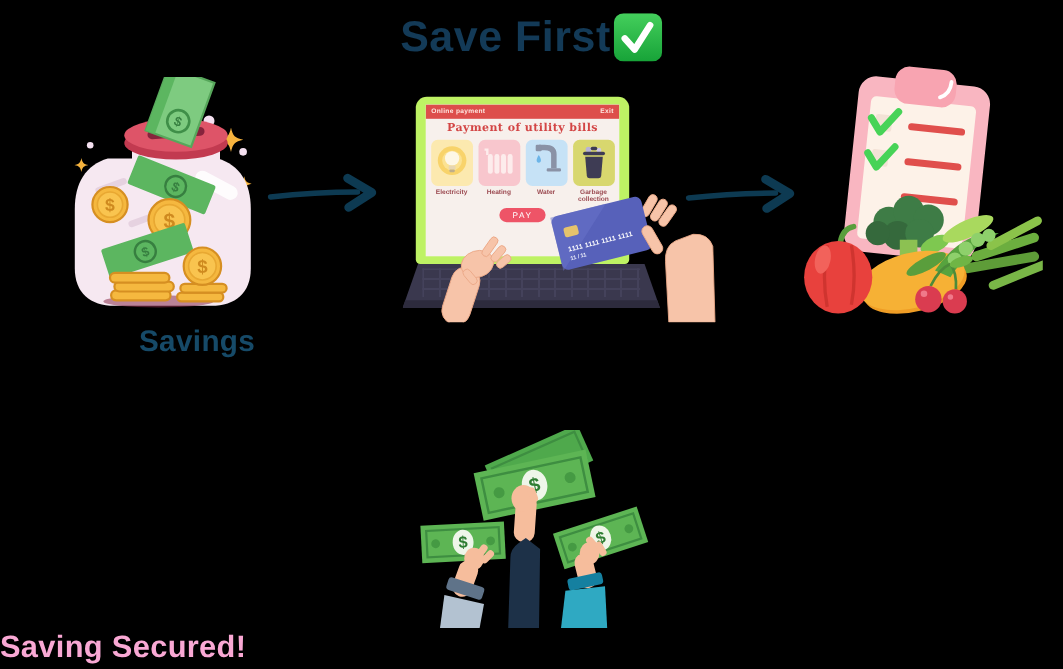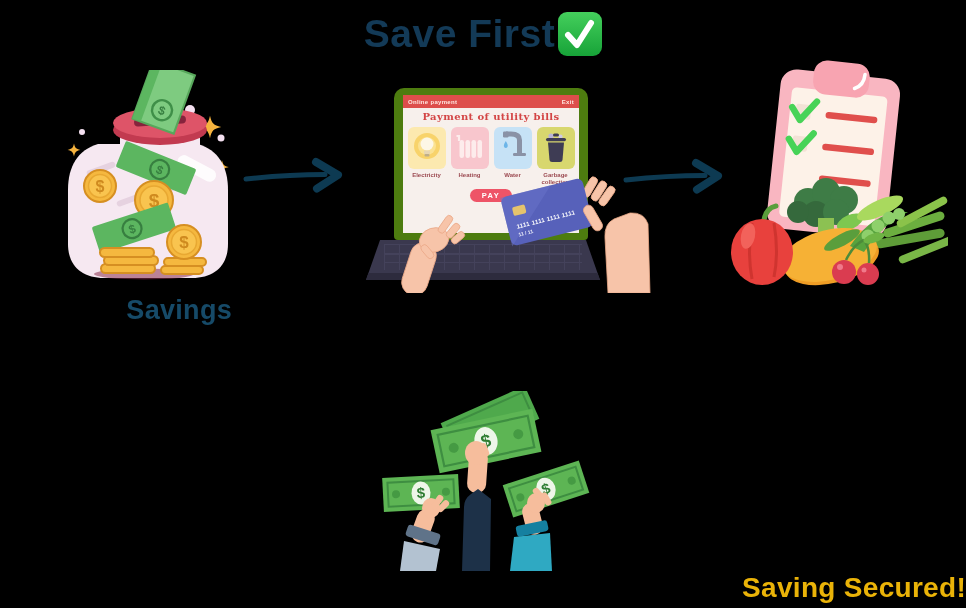--- a/index.html
+++ b/index.html
@@ -18,40 +18,40 @@
   .lbl-bills{left:402px;width:166px;top:295px;}
   .lbl-lifestyle{left:736px;width:170px;top:295px;}
 
   .art{display:block;width:100%;height:100%;}
 
   .jar-wrap{left:64px;top:70px;width:168px;height:212px;}
   .arrow1{left:243px;top:156px;width:106px;height:40px;}
   .arrow2{left:623px;top:155px;width:106px;height:42px;}
   .clip-wrap{left:722px;top:60px;width:226px;height:232px;}
   .footer-wrap{left:378px;top:391px;width:230px;height:180px;}
-  .footer-label{left:0;right:0;top:572px;font-size:28px;font-weight:bold;color:#eab308;text-align:right;letter-spacing:.3px;padding-left:16px;}
+  .footer-label{left:0;right:0;top:572px;font-size:28px;font-weight:bold;color:#f9a8d4;text-align:left;letter-spacing:.3px;}
 
   
   .laptop{left:362px;top:88px;width:290px;height:205px;}
-  .bezel{position:absolute;left:32px;top:0;width:194px;height:152px;background:#4d7c0f;
+  .bezel{position:absolute;left:16px;top:0;width:194px;height:152px;background:#bef264;
          border-radius:10px 10px 4px 4px;}
   .screen{position:absolute;left:9px;top:7px;width:176px;height:138px;background:#f7f0ec;overflow:hidden;}
   .scr-header{height:13px;background:#dd4e4b;color:#ffe7e1;font-size:6px;font-weight:bold;
               display:flex;align-items:center;justify-content:space-between;padding:0 5px;letter-spacing:.3px;}
   .scr-title{font-family:"DejaVu Serif",serif;font-weight:bold;color:#d34545;font-size:10px;
              text-align:center;margin-top:3px;letter-spacing:.4px;}
   .tiles{display:flex;justify-content:center;gap:5px;margin-top:5px;}
   .tile{width:38px;height:42px;border-radius:6px;overflow:hidden;}
   .tile svg{display:block;width:100%;height:100%;}
   .t-elec{background:#fce9af;} .t-heat{background:#f8c6cd;}
   .t-water{background:#c6e2f6;} .t-garb{background:#d8d76e;}
   .tile-labels{display:flex;justify-content:center;gap:5px;margin-top:3px;}
   .tile-labels div{width:38px;font-size:6px;font-weight:bold;color:#9c4b52;text-align:center;line-height:1.15;}
   .pay-btn{width:42px;height:13px;background:#ee5467;border-radius:7px;color:#fff;font-size:7.5px;
-           font-weight:bold;letter-spacing:1.5px;margin:3px auto 0;display:flex;align-items:center;justify-content:center;}
+           font-weight:normal;letter-spacing:1.5px;margin:3px auto 0;display:flex;align-items:center;justify-content:center;}
   .keyboard{position:absolute;left:4px;top:152px;width:234px;height:40px;background:#3a384e;
             clip-path:polygon(6% 0,94% 0,100% 100%,0 100%);}
   .keys{position:absolute;left:18px;right:18px;top:4px;bottom:10px;opacity:.9;
         background:repeating-linear-gradient(90deg,#46445e 0 1.5px,transparent 1.5px 15px),
                    repeating-linear-gradient(180deg,#46445e 0 1.5px,transparent 1.5px 9px);}
   .keyboard::after{content:'';position:absolute;left:0;right:0;bottom:0;height:7px;background:#2d2b3d;}
   .hands{position:absolute;left:0;top:88px;width:290px;height:117px;}
 
   
   .bill-dollar{font-size:12px;font-weight:bold;fill:#377f40;text-anchor:middle;}

